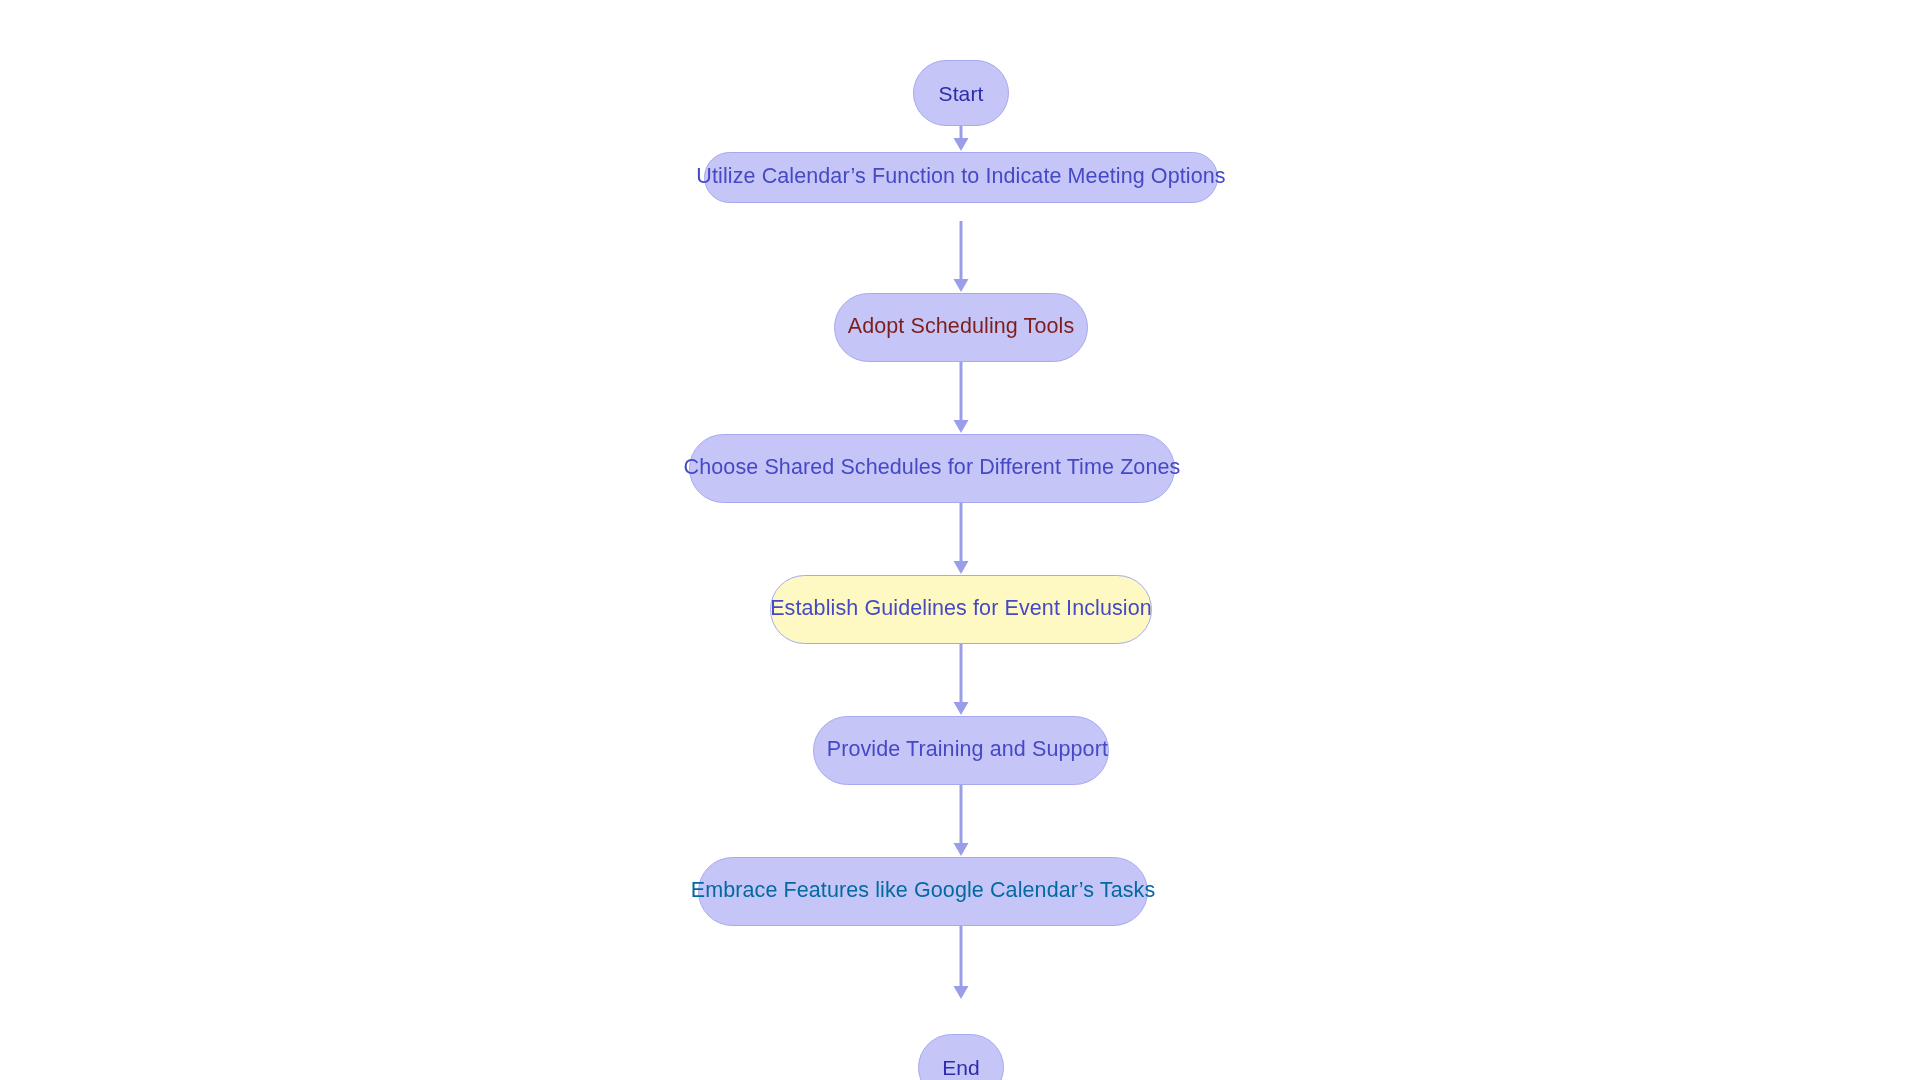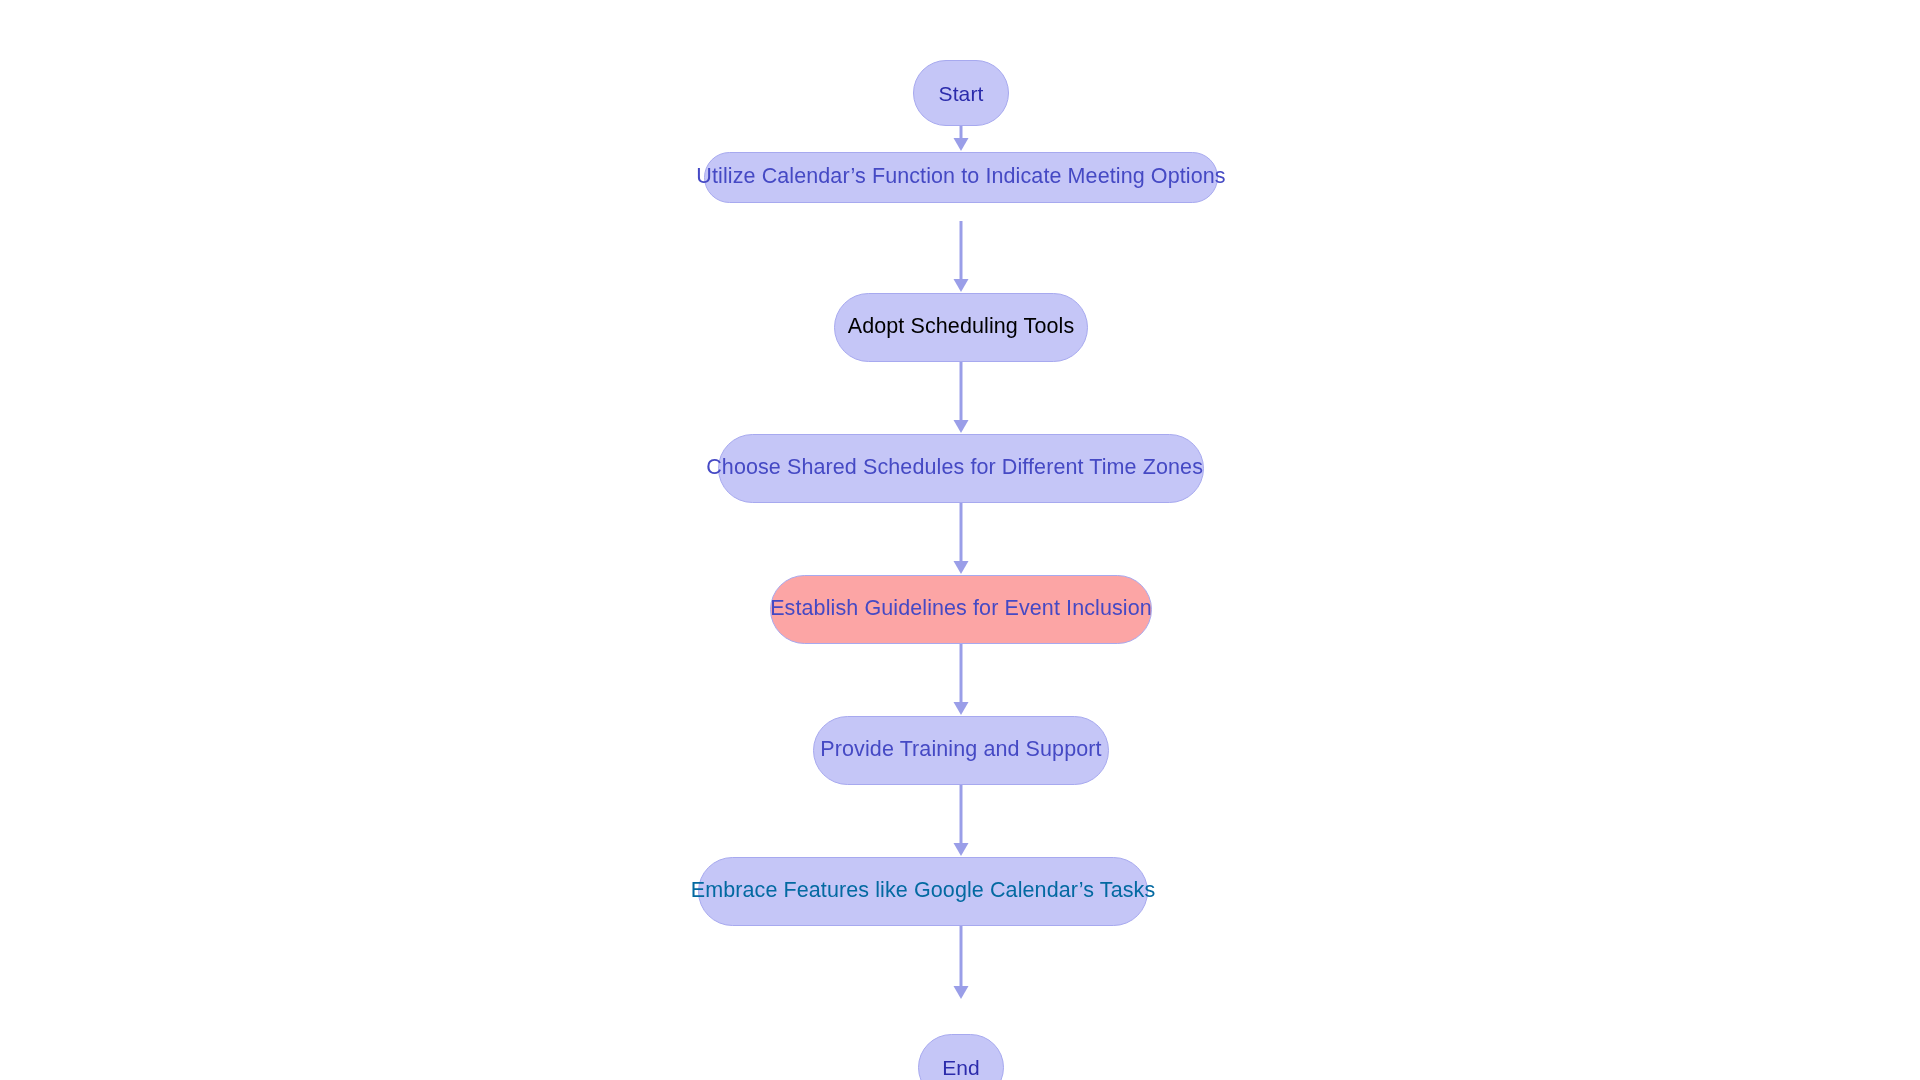--- a/index.html
+++ b/index.html
@@ -94,30 +94,30 @@
         <polygon points="953.5,986 968.5,986 961,999" fill="#9a9ee8"></polygon>
       </g>
     </svg>
   <div id="node-layer">
       <div class="node terminal" style="left: 913px; top: 12px; width: 96px; height: 66px; background: rgb(197, 198, 247); border-color: rgb(167, 169, 239); color: rgb(43, 43, 171); margin-top: 48px;">
         <span class="node-label">Start</span>
       </div>
       <div class="node process" style="left: 704px; top: 151.5px; width: 514px; height: 51px; background: rgb(197, 198, 247); border-color: rgb(167, 169, 239); color: rgb(69, 73, 196);">
         <span class="node-label">Utilize Calendar’s Function to Indicate Meeting Options</span>
       </div>
-      <div class="node process" style="left: 834px; top: 292.5px; width: 254px; height: 69px; background: rgb(197, 198, 247); border-color: rgb(167, 169, 239); color: #000000;">
+      <div class="node process" style="left: 834px; top: 292.5px; width: 254px; height: 69px; background: rgb(197, 198, 247); border-color: rgb(167, 169, 239); color: #7f1d1d;">
         <span class="node-label">Adopt Scheduling Tools</span>
       </div>
-      <div class="node process" style="left: 718px; top: 433.5px; width: 486px; height: 69px; background: rgb(197, 198, 247); border-color: rgb(167, 169, 239); color: rgb(69, 73, 196); justify-content: flex-end;">
+      <div class="node process" style="left: 689px; top: 433.5px; width: 486px; height: 69px; background: rgb(197, 198, 247); border-color: rgb(167, 169, 239); color: rgb(69, 73, 196);">
         <span class="node-label">Choose Shared Schedules for Different Time Zones</span>
       </div>
-      <div class="node process" style="left: 770px; top: 574.5px; width: 382px; height: 69px; background: #fca5a5; border-color: rgb(167, 169, 239); color: rgb(69, 73, 196);">
+      <div class="node process" style="left: 770px; top: 574.5px; width: 382px; height: 69px; background: #fef9c3; border-color: rgb(167, 169, 239); color: rgb(69, 73, 196);">
         <span class="node-label">Establish Guidelines for Event Inclusion</span>
       </div>
-      <div class="node process" style="left: 813px; top: 715.5px; width: 296px; height: 69px; background: rgb(197, 198, 247); border-color: rgb(167, 169, 239); color: rgb(69, 73, 196);">
+      <div class="node process" style="left: 813px; top: 715.5px; width: 296px; height: 69px; background: rgb(197, 198, 247); border-color: rgb(167, 169, 239); color: rgb(69, 73, 196); justify-content: flex-end;">
         <span class="node-label">Provide Training and Support</span>
       </div>
       <div class="node process" style="left: 698px; top: 856.5px; width: 450px; height: 69px; background: rgb(197, 198, 247); border-color: rgb(167, 169, 239); color: #0369a1;">
         <span class="node-label">Embrace Features like Google Calendar’s Tasks</span>
       </div>
       <div class="node terminal" style="left: 918px; top: 1034px; width: 86px; height: 67px; background: rgb(197, 198, 247); border-color: rgb(167, 169, 239); color: rgb(43, 43, 171);">
         <span class="node-label">End</span>
       </div>
     </div>
 </div>

